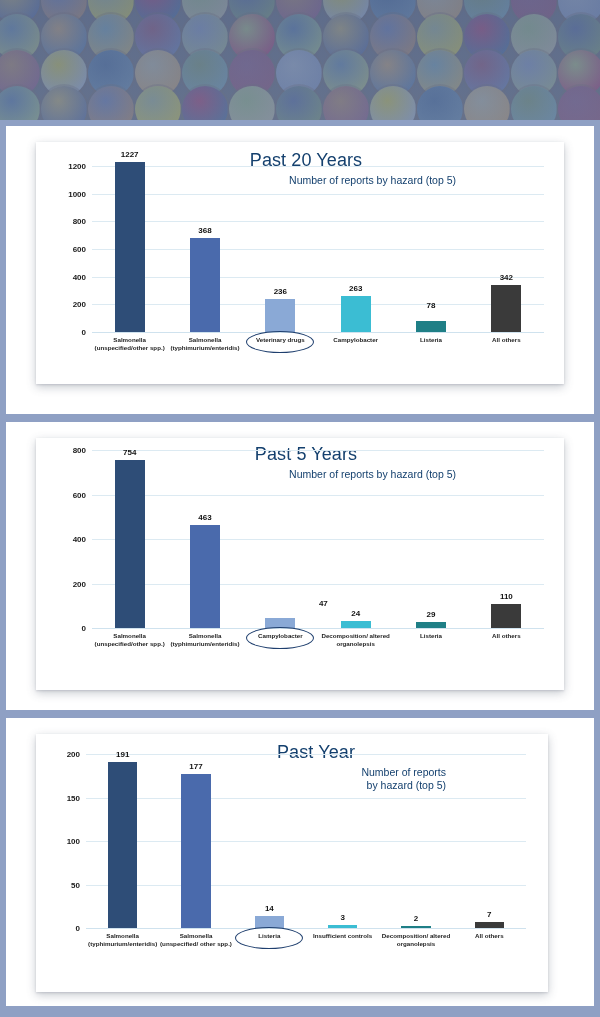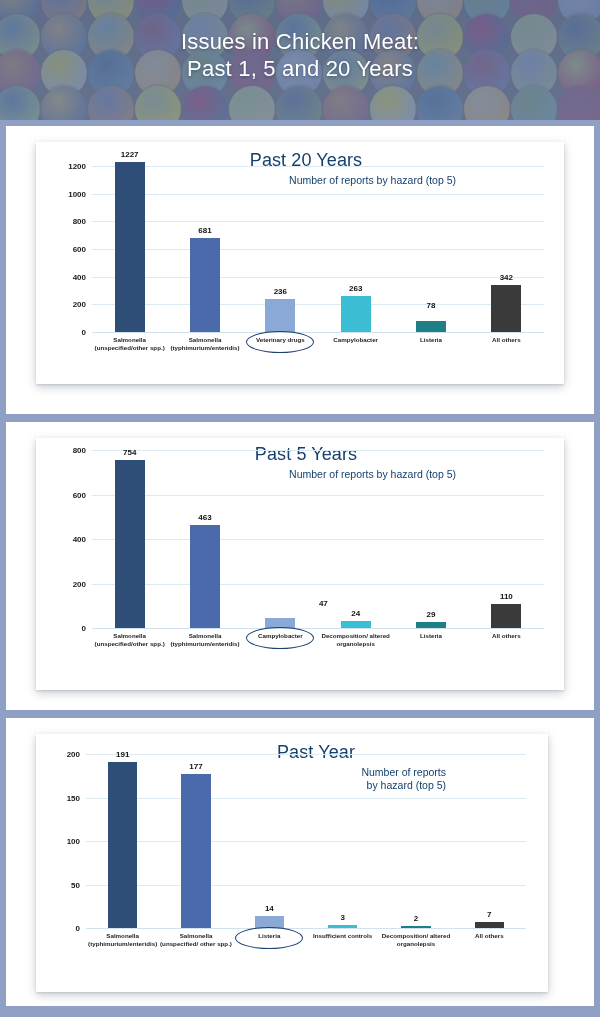--- a/index.html
+++ b/index.html
@@ -128,24 +128,20 @@
         <div class="cell" style="width: 46px; height: 46px; left: 229px; top: 86px; background: radial-gradient(circle at 38% 32%, rgb(157, 184, 127), rgb(183, 181, 154) 78%); box-shadow: rgba(120, 110, 100, 0.35) 0px 0px 0px 2px;"></div>
         <div class="cell" style="width: 46px; height: 46px; left: 276px; top: 86px; background: radial-gradient(circle at 38% 32%, rgb(93, 111, 150), rgb(127, 154, 110) 78%); box-shadow: rgba(120, 110, 100, 0.35) 0px 0px 0px 2px;"></div>
         <div class="cell" style="width: 46px; height: 46px; left: 323px; top: 86px; background: radial-gradient(circle at 38% 32%, rgb(176, 138, 99), rgb(143, 95, 127) 78%); box-shadow: rgba(120, 110, 100, 0.35) 0px 0px 0px 2px;"></div>
         <div class="cell" style="width: 46px; height: 46px; left: 370px; top: 86px; background: radial-gradient(circle at 38% 32%, rgb(201, 193, 74), rgb(165, 178, 192) 78%); box-shadow: rgba(120, 110, 100, 0.35) 0px 0px 0px 2px;"></div>
         <div class="cell" style="width: 46px; height: 46px; left: 417px; top: 86px; background: radial-gradient(circle at 38% 32%, rgb(79, 111, 148), rgb(106, 138, 163) 78%); box-shadow: rgba(120, 110, 100, 0.35) 0px 0px 0px 2px;"></div>
         <div class="cell" style="width: 46px; height: 46px; left: 464px; top: 86px; background: radial-gradient(circle at 38% 32%, rgb(183, 181, 154), rgb(194, 160, 106) 78%); box-shadow: rgba(120, 110, 100, 0.35) 0px 0px 0px 2px;"></div>
         <div class="cell" style="width: 46px; height: 46px; left: 511px; top: 86px; background: radial-gradient(circle at 38% 32%, rgb(127, 154, 110), rgb(122, 160, 168) 78%); box-shadow: rgba(120, 110, 100, 0.35) 0px 0px 0px 2px;"></div>
         <div class="cell" style="width: 46px; height: 46px; left: 558px; top: 86px; background: radial-gradient(circle at 38% 32%, rgb(143, 95, 127), rgb(148, 86, 111) 78%); box-shadow: rgba(120, 110, 100, 0.35) 0px 0px 0px 2px;"></div>
       </div>
     <div class="tint"></div>
-    <div class="title">
-      <span>Issues in Chicken Meat:</span>
-      <span class="l2">Past 1, 5 and 20 Years</span>
-    </div>
   </div>
 
   <div class="section sec1">
     <div class="card c1">
       <div class="chart" id="chart0">
           <div class="ctitle" style="left: 120px; top: 8px; width: 300px;">Past 20 Years</div>
           <div class="csub" style="left: 120px; top: 32px; width: 300px;">
             <div>Number of reports by hazard (top 5)</div>
           </div>
           <div class="plot" style="left: 56px; top: 24px; width: 452px; height: 166px;">
@@ -163,21 +159,21 @@
             <div class="ytick" style="top: 27.6667px;">1000</div>
             <div class="gridline" style="top: 0px;"></div>
             <div class="ytick" style="top: 0px;">1200</div>
             <div class="bar" style="left: 22.6px; width: 30.1333px; height: 169.735px; background: rgb(46, 77, 119);"></div>
             <div class="barval" style="left: 37.6667px; top: -3.735px; text-align: center;">1227</div>
             <div class="xlab" style="left: 37.6667px; width: 101.7px; margin-left: 0px;">
               <div>Salmonella</div>
               <div>(unspecified/other spp.)</div>
             </div>
             <div class="bar" style="left: 97.9333px; width: 30.1333px; height: 94.205px; background: rgb(74, 106, 172);"></div>
-            <div class="barval" style="left: 113px; top: 71.795px;">681</div>
+            <div class="barval" style="left: 113px; top: 71.795px;">368</div>
             <div class="xlab" style="left: 113px; width: 101.7px; margin-left: 0px;">
               <div>Salmonella</div>
               <div>(typhimurium/enteridis)</div>
             </div>
             <div class="bar" style="left: 173.267px; width: 30.1333px; height: 32.6467px; background: rgb(138, 169, 214);"></div>
             <div class="barval" style="left: 188.333px; top: 133.353px;">236</div>
             <div class="xlab" style="left: 188.333px; width: 101.7px; margin-left: 0px;">
               <div>Veterinary drugs</div>
             </div>
             <div class="bar" style="left: 248.6px; width: 30.1333px; height: 36.3817px; background: rgb(59, 189, 211);"></div>

